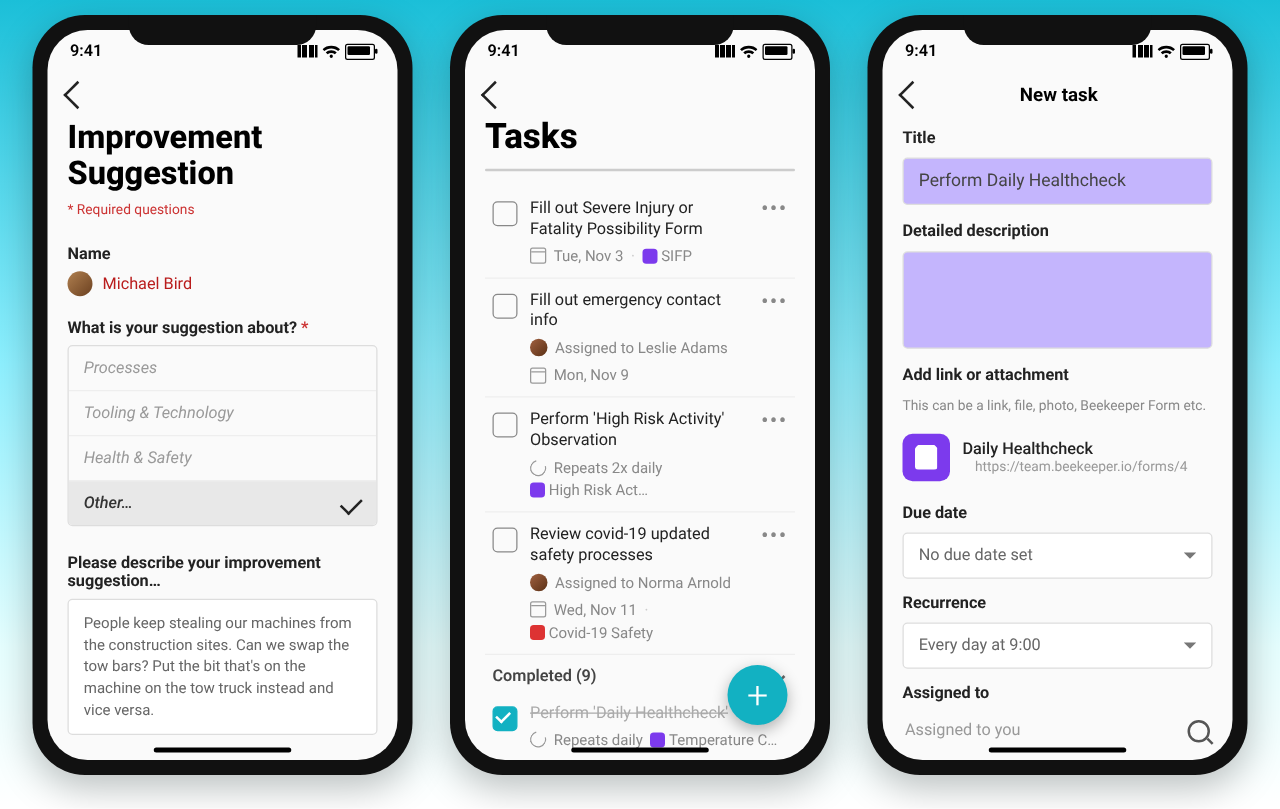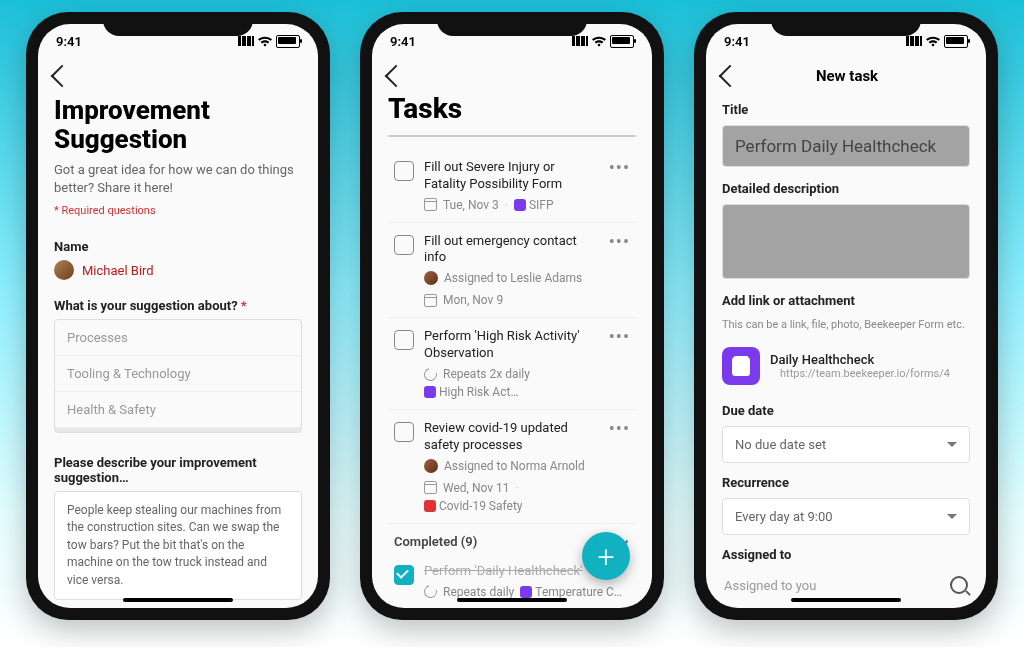--- a/index.html
+++ b/index.html
@@ -19,21 +19,21 @@
   .back{width:14px;height:14px;border-left:2px solid #222;border-bottom:2px solid #222;transform:rotate(45deg);}
   .nav-title{flex:1;text-align:center;font-weight:700;font-size:15px;margin-left:-14px;}
   .content{flex:1;overflow:hidden;padding:0 16px 8px 16px;display:flex;flex-direction:column;}
   h1{font-size:26px;font-weight:800;line-height:1.1;margin:2px 0 8px 0;}
   h1.tasks{font-size:28px;margin:0 0 10px 0;}
   .subtitle{font-size:13px;color:#666;line-height:1.35;margin-bottom:8px;}
   .required{font-size:11px;color:#c33;margin-bottom:14px;}
   .field-label{font-size:13px;font-weight:700;color:#222;margin:8px 0 6px 0;}
   .name-row{display:flex;align-items:center;gap:8px;font-size:13px;color:#b91c1c;margin-bottom:10px;}
   .avatar{width:20px;height:20px;border-radius:50%;background:linear-gradient(135deg,#b08050,#6b4020);}
-  .option-group{border:1px solid #ddd;border-radius:4px;overflow:hidden;margin-bottom:14px;}
+  .option-group{border:1px solid #ddd;border-radius:4px;overflow:hidden;margin-bottom:14px;font-style:italic;}
   .option{padding:10px 12px;font-size:13px;color:#999;border-bottom:1px solid #eee;display:flex;justify-content:space-between;align-items:center;}
   .option:last-child{border-bottom:none;}
   .option.selected{background:#e8e8e8;color:#333;font-weight:500;}
   .check{width:14px;height:8px;border-left:2px solid #222;border-bottom:2px solid #222;transform:rotate(-45deg);}
   .textarea{border:1px solid #ddd;border-radius:4px;padding:10px 12px;font-size:12px;line-height:1.45;color:#666;background:#fff;}
   .seg{display:flex;border:1px solid #ccc;border-radius:8px;overflow:hidden;height:30px;margin-bottom:12px;font-size:12px;}
   .seg div{flex:1;display:flex;align-items:center;justify-content:center;color:#666;}
   .seg div.active{background:#fff;color:#000;font-weight:600;border-radius:7px;margin:2px;box-shadow:0 1px 2px rgba(0,0,0,.15);}
   .seg-wrap{background:#eee;border-radius:8px;padding:0;}
   .task{padding:10px 6px;border-bottom:1px solid #eee;display:flex;gap:10px;}
@@ -47,21 +47,21 @@
   .task-meta{display:flex;flex-wrap:wrap;gap:4px 6px;align-items:center;font-size:12px;color:#888;}
   .dot{color:#ccc;}
   .chip{display:inline-flex;align-items:center;gap:3px;}
   .chipicon{width:12px;height:12px;border-radius:3px;background:#7c3aed;flex:0 0 12px;}
   .chipicon.red{background:#d33;}
   .avatar-sm{width:14px;height:14px;border-radius:50%;background:linear-gradient(135deg,#a06040,#5a3015);}
   .more{flex:0 0 20px;color:#888;font-size:18px;line-height:1;text-align:right;letter-spacing:1px;}
   .section-hdr{display:flex;justify-content:space-between;align-items:center;padding:10px 6px 4px 6px;font-size:13px;font-weight:600;color:#444;}
   .chev{width:9px;height:9px;border-right:2px solid #666;border-bottom:2px solid #666;transform:rotate(45deg);margin-right:4px;}
   .fab{position:absolute;right:22px;bottom:28px;width:48px;height:48px;border-radius:50%;background:#12b1c2;color:#fff;display:flex;align-items:center;justify-content:center;font-size:30px;font-weight:300;box-shadow:0 4px 12px rgba(0,0,0,.3);}
-  .input{border:1px solid #ddd;border-radius:4px;padding:10px 12px;font-size:17px;background:#a3a3a3;color:#444;}
+  .input{border:1px solid #ddd;border-radius:4px;padding:10px 12px;font-size:14px;background:#c4b5fd;color:#444;}
   .input-lg{height:56px;}
   .helper{font-size:11px;color:#888;margin:2px 0 8px 0;}
   .attachment{display:flex;gap:10px;align-items:center;padding:6px 0;}
   .att-icon{width:38px;height:38px;background:#7c3aed;border-radius:8px;display:flex;align-items:center;justify-content:center;}
   .att-icon:before{content:"";width:18px;height:20px;background:#fff;border-radius:3px;clip-path:polygon(15% 0,85% 0,100% 15%,100% 100%,0 100%,0 15%);}
   .att-text{display:flex;flex-direction:column;}
   .att-title{font-size:13px;color:#222;font-weight:500;}
   .att-url{font-size:11px;color:#999;padding-left:10px;}
   .select{display:flex;justify-content:space-between;align-items:center;border:1px solid #ddd;border-radius:4px;padding:10px 12px;font-size:13px;color:#666;background:#fff;}
   .caret{width:0;height:0;border-left:5px solid transparent;border-right:5px solid transparent;border-top:5px solid #777;}
@@ -90,21 +90,20 @@
               <path d="M8 10.5a1.5 1.5 0 100-3 1.5 1.5 0 000 3zM3 5.5C4.4 4.2 6.1 3.5 8 3.5s3.6.7 5 2l-1.7 1.7C10.3 6.4 9.2 6 8 6s-2.3.4-3.3 1.2L3 5.5zM0 2.5C2.1.6 4.9-.5 8-.5s5.9 1.1 8 3l-1.7 1.7C12.6 2.6 10.4 1.8 8 1.8S3.4 2.6 1.7 4.2L0 2.5z" transform="translate(0,1)"></path>
             </svg>
           <span class="battery"></span>
         </span>
       </div>
       <div class="navbar">
         <div class="back"></div>
       </div>
       <div class="content">
         <h1><span>Improvement</span><br><span>Suggestion</span></h1>
-        <div class="subtitle">Got a great idea for how we can do things better? Share it here!</div>
         <div class="required">* Required questions</div>
 
         <div class="field-label">Name</div>
         <div class="name-row">
           <div class="avatar"></div>
           <span>Michael Bird</span>
         </div>
 
         <div class="field-label">
           <span>What is your suggestion about? </span><span style="color:#c33">*</span>

